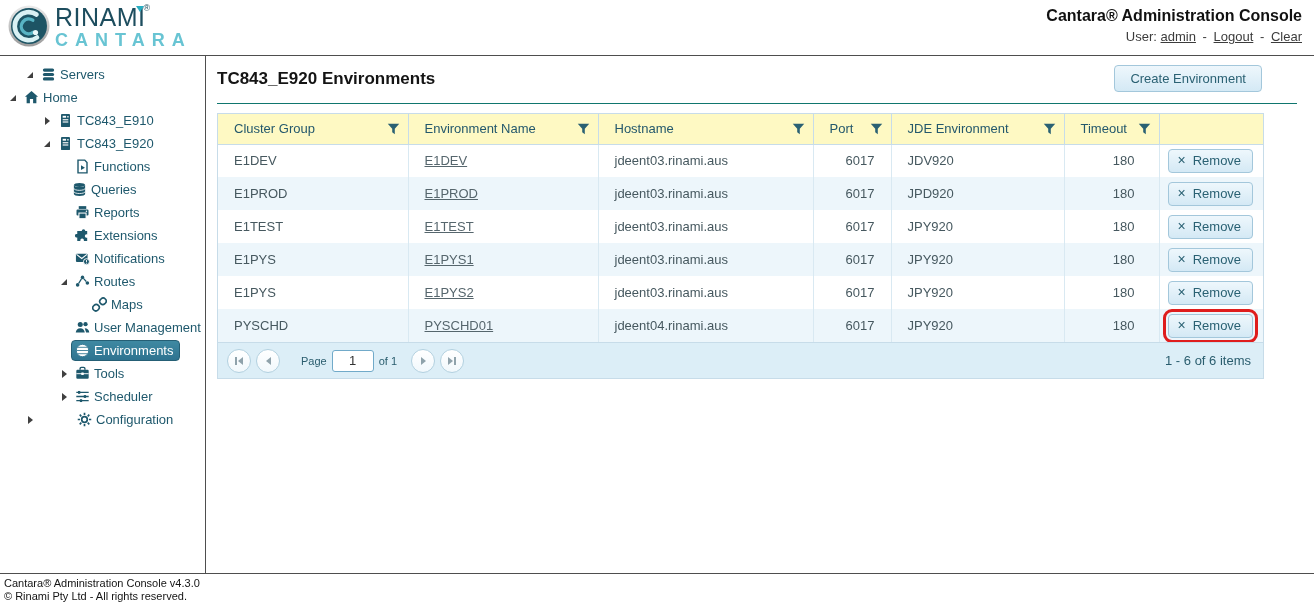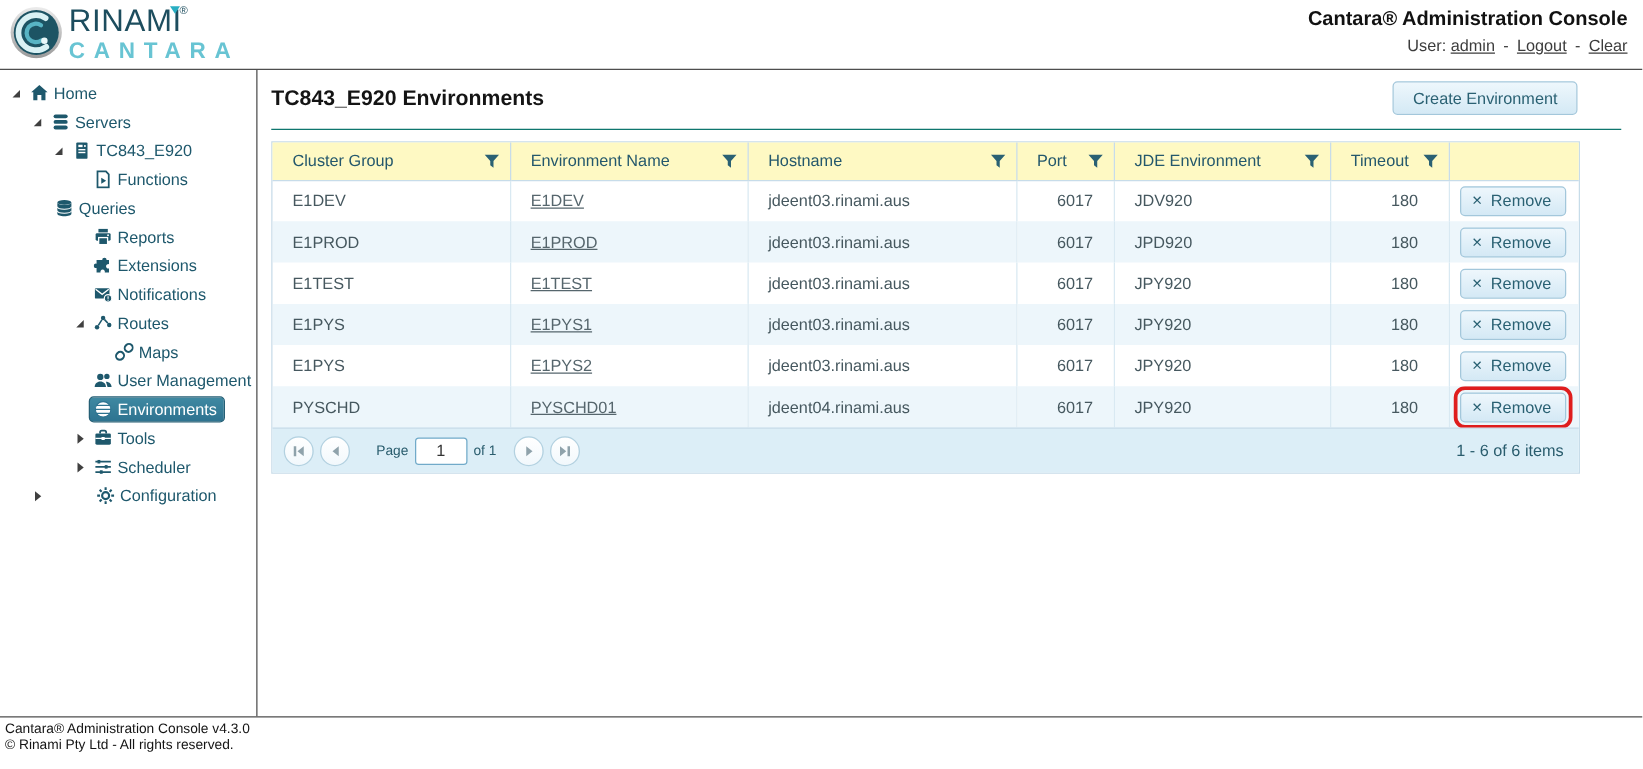--- a/index.html
+++ b/index.html
@@ -107,78 +107,95 @@
         <span class="sep">-</span>
         <a>Logout</a>
         <span class="sep">-</span>
         <a>Clear</a>
       </div>
     </div>
   </header>
 
   <div class="body-row">
     <nav class="sidebar" id="sidebar">
-        <div class="trow" style="padding-left: 6px;">
-          <span class="arrowbox">
-            <span class="arr-exp"></span>
-          </span>
-          <span class="pill">
-            <span class="ic">
-              <svg viewBox="0 0 16 16">
-                <path fill="currentColor" d="M8 1 15 7.2 13.2 7.2 13.2 14 9.7 14 9.7 9.6 6.3 9.6 6.3 14 2.8 14 2.8 7.2 1 7.2Z"></path>
-              </svg>
-            </span>
-            <span class="lbl">Home</span>
-          </span>
-        </div>
         <div class="trow" style="padding-left: 23px;">
           <span class="arrowbox">
             <span class="arr-exp"></span>
           </span>
           <span class="pill">
             <span class="ic">
               <svg viewBox="0 0 16 16" fill="currentColor">
                 <rect x="2" y="1.6" width="12" height="3.4" rx="1.7"></rect>
                 <rect x="2" y="6.3" width="12" height="3.4" rx="1.7"></rect>
                 <rect x="2" y="11" width="12" height="3.4" rx="1.7"></rect>
               </svg>
             </span>
             <span class="lbl">Servers</span>
           </span>
         </div>
+        <div class="trow" style="padding-left: 6px;">
+          <span class="arrowbox">
+            <span class="arr-exp"></span>
+          </span>
+          <span class="pill">
+            <span class="ic">
+              <svg viewBox="0 0 16 16">
+                <path fill="currentColor" d="M8 1 15 7.2 13.2 7.2 13.2 14 9.7 14 9.7 9.6 6.3 9.6 6.3 14 2.8 14 2.8 7.2 1 7.2Z"></path>
+              </svg>
+            </span>
+            <span class="lbl">Home</span>
+          </span>
+        </div>
         <div class="trow" style="padding-left: 40px;">
           <span class="arrowbox">
-            <span class="arr-exp"></span>
+            <span class="arr-col"></span>
           </span>
           <span class="pill">
             <span class="ic">
               <svg viewBox="0 0 16 16">
                 <rect x="3.2" y="1" width="9.6" height="14" rx="1" fill="currentColor"></rect>
                 <rect x="5" y="3" width="3.6" height="2" fill="var(--ic2)"></rect>
                 <circle cx="10.6" cy="4" r="0.9" fill="var(--ic2)"></circle>
                 <rect x="5" y="6.6" width="6" height="1.2" fill="var(--ic2)"></rect>
                 <rect x="5" y="9" width="6" height="1.2" fill="var(--ic2)"></rect>
               </svg>
             </span>
+            <span class="lbl">TC843_E910</span>
+          </span>
+        </div>
+        <div class="trow" style="padding-left: 40px;">
+          <span class="arrowbox">
+            <span class="arr-exp"></span>
+          </span>
+          <span class="pill">
+            <span class="ic">
+              <svg viewBox="0 0 16 16">
+                <rect x="3.2" y="1" width="9.6" height="14" rx="1" fill="currentColor"></rect>
+                <rect x="5" y="3" width="3.6" height="2" fill="var(--ic2)"></rect>
+                <circle cx="10.6" cy="4" r="0.9" fill="var(--ic2)"></circle>
+                <rect x="5" y="6.6" width="6" height="1.2" fill="var(--ic2)"></rect>
+                <rect x="5" y="9" width="6" height="1.2" fill="var(--ic2)"></rect>
+              </svg>
+            </span>
             <span class="lbl">TC843_E920</span>
           </span>
         </div>
         <div class="trow" style="padding-left: 57px;">
           <span class="arrowbox"></span>
           <span class="pill">
             <span class="ic">
               <svg viewBox="0 0 16 16">
                 <path d="M3.2 1.2h7.2l2.4 2.6v11H3.2z" fill="none" stroke="currentColor" stroke-width="1.5"></path>
                 <path d="M6.4 6.6l4.2 2.6-4.2 2.6z" fill="currentColor"></path>
               </svg>
             </span>
             <span class="lbl">Functions</span>
           </span>
         </div>
-        <div class="trow" style="padding-left: 26px;">
+        <div class="trow" style="padding-left: 54px;">
           <span class="arrowbox"></span>
           <span class="pill">
             <span class="ic">
               <svg viewBox="0 0 16 16" fill="currentColor">
                 <ellipse cx="8" cy="3.1" rx="6" ry="2.1"></ellipse>
                 <path d="M2 3.1v9.8c0 1.2 2.7 2.1 6 2.1s6-.9 6-2.1V3.1c0 1.2-2.7 2.1-6 2.1S2 4.3 2 3.1z"></path>
                 <path d="M2 6.8c0 1.2 2.7 2.1 6 2.1s6-.9 6-2.1" fill="none" stroke="var(--ic2)" stroke-width="0.9"></path>
                 <path d="M2 10.2c0 1.2 2.7 2.1 6 2.1s6-.9 6-2.1" fill="none" stroke="var(--ic2)" stroke-width="0.9"></path>
               </svg>
             </span>

